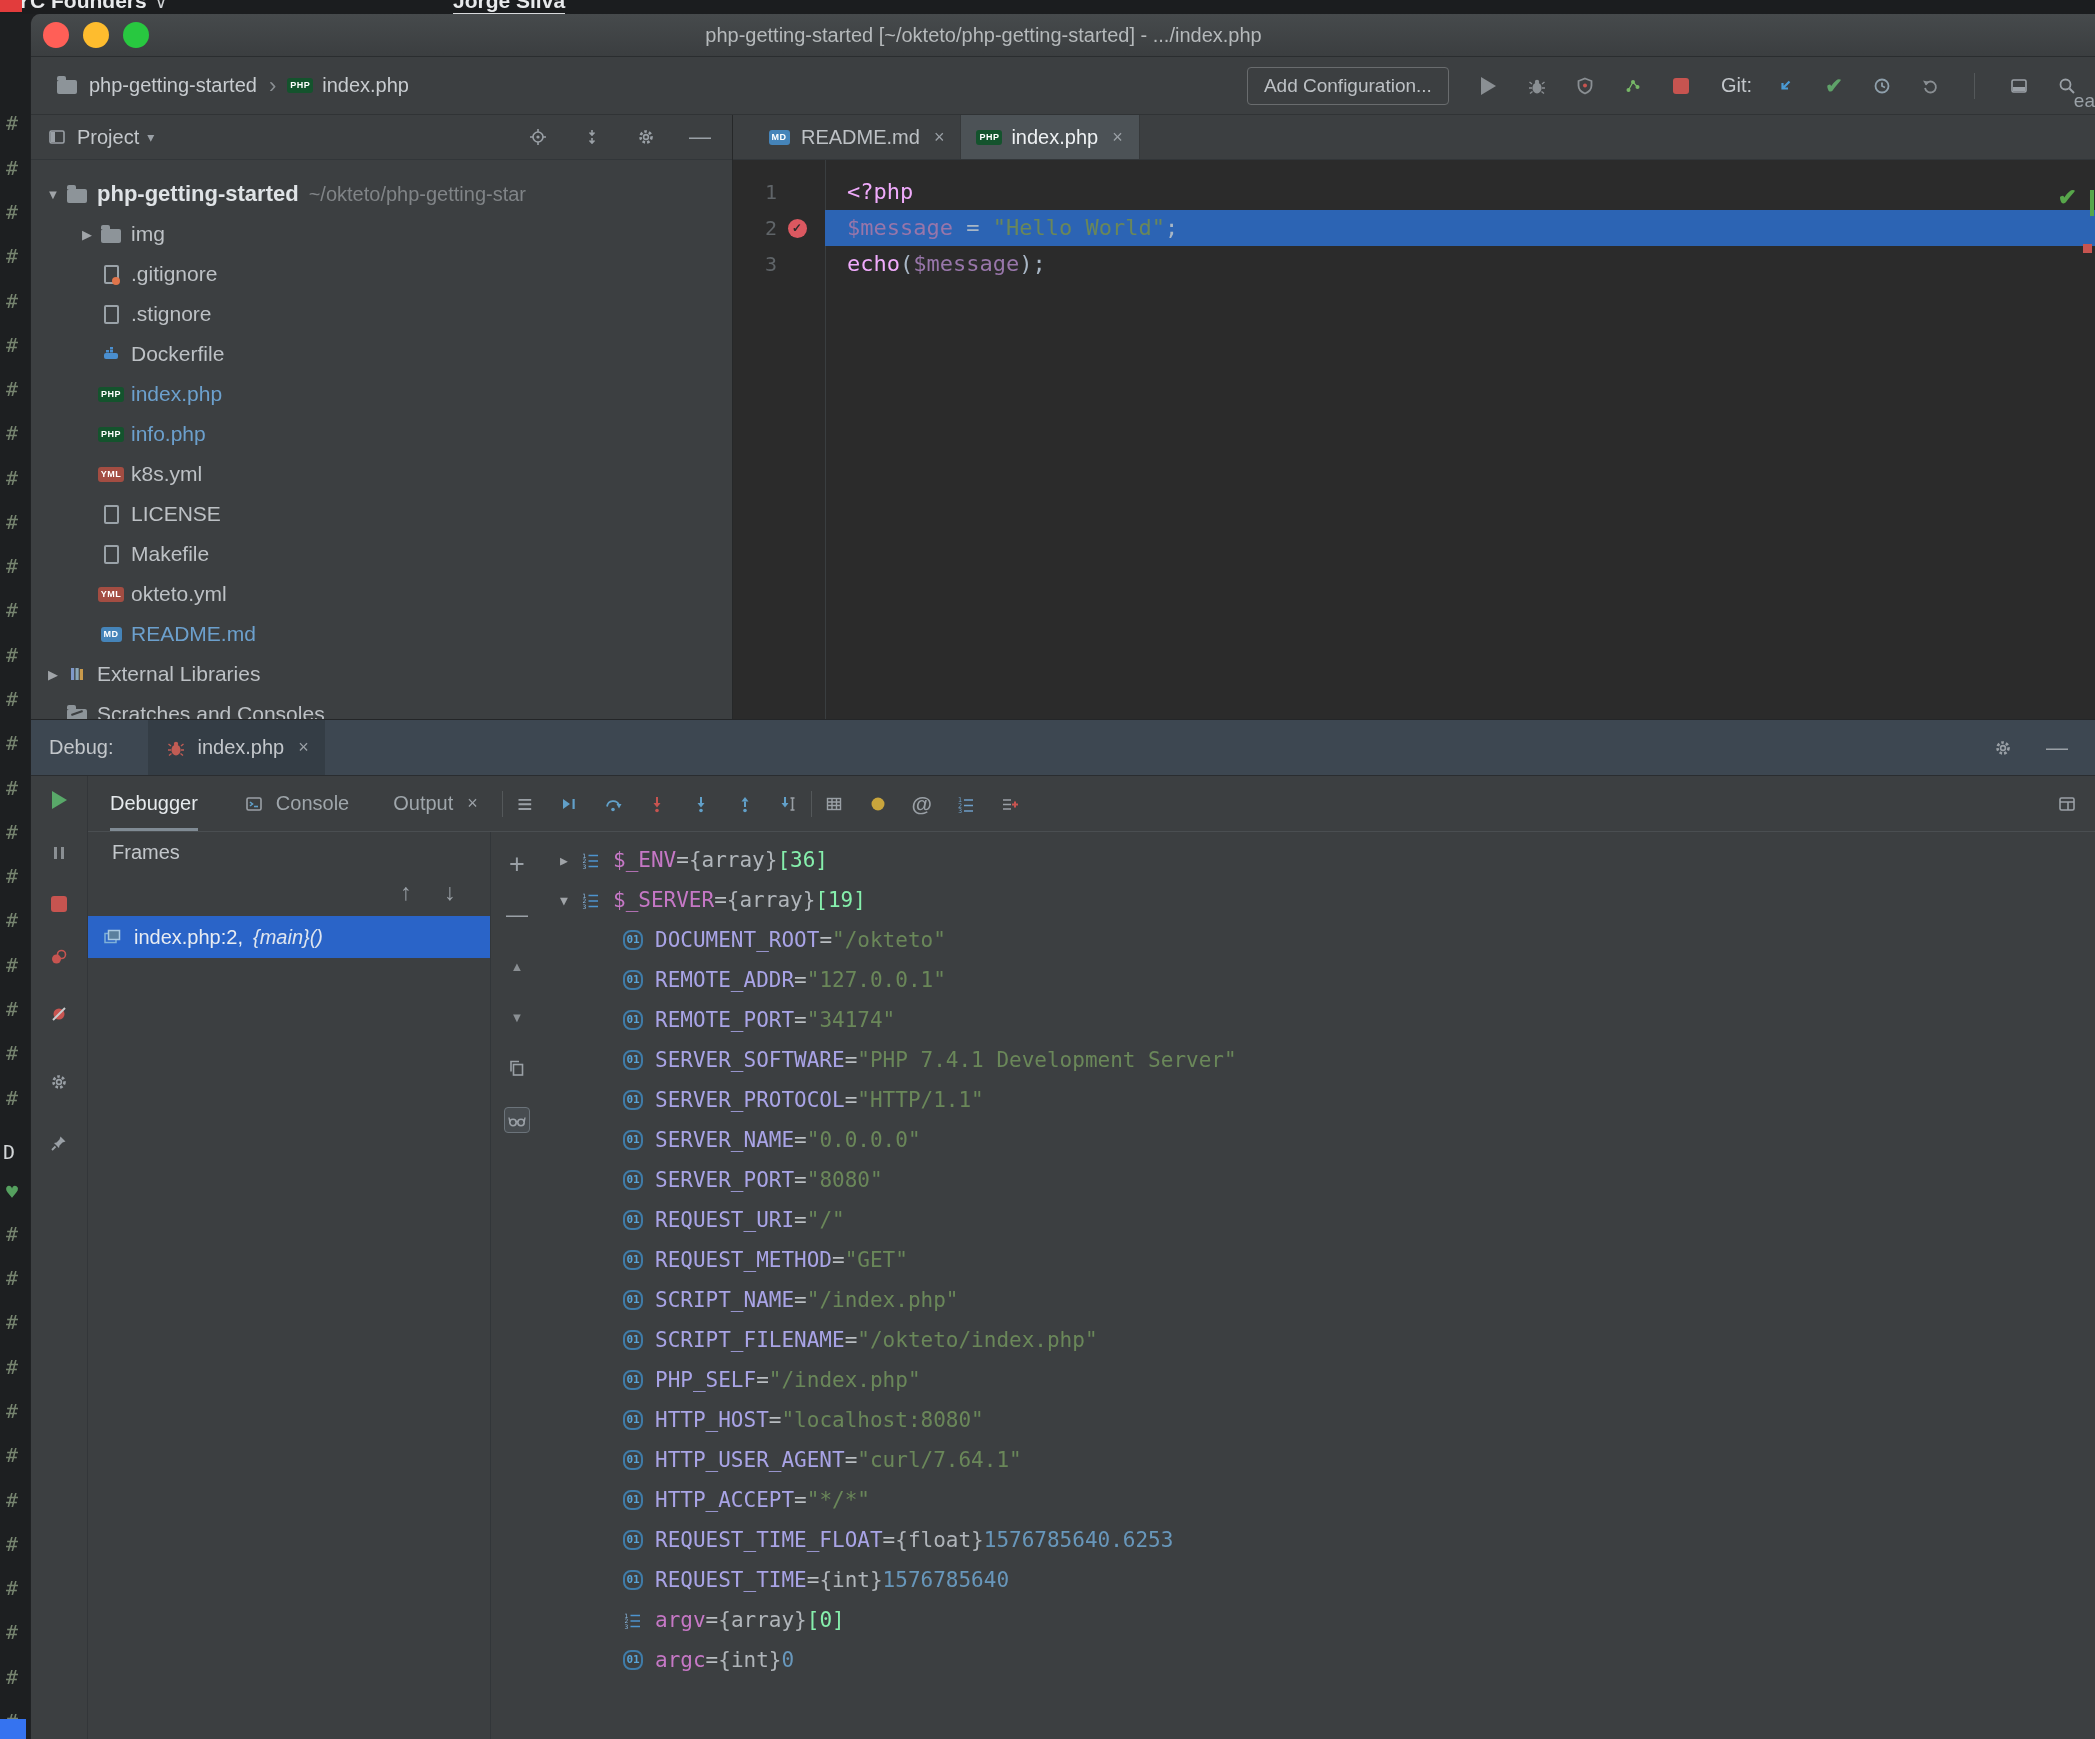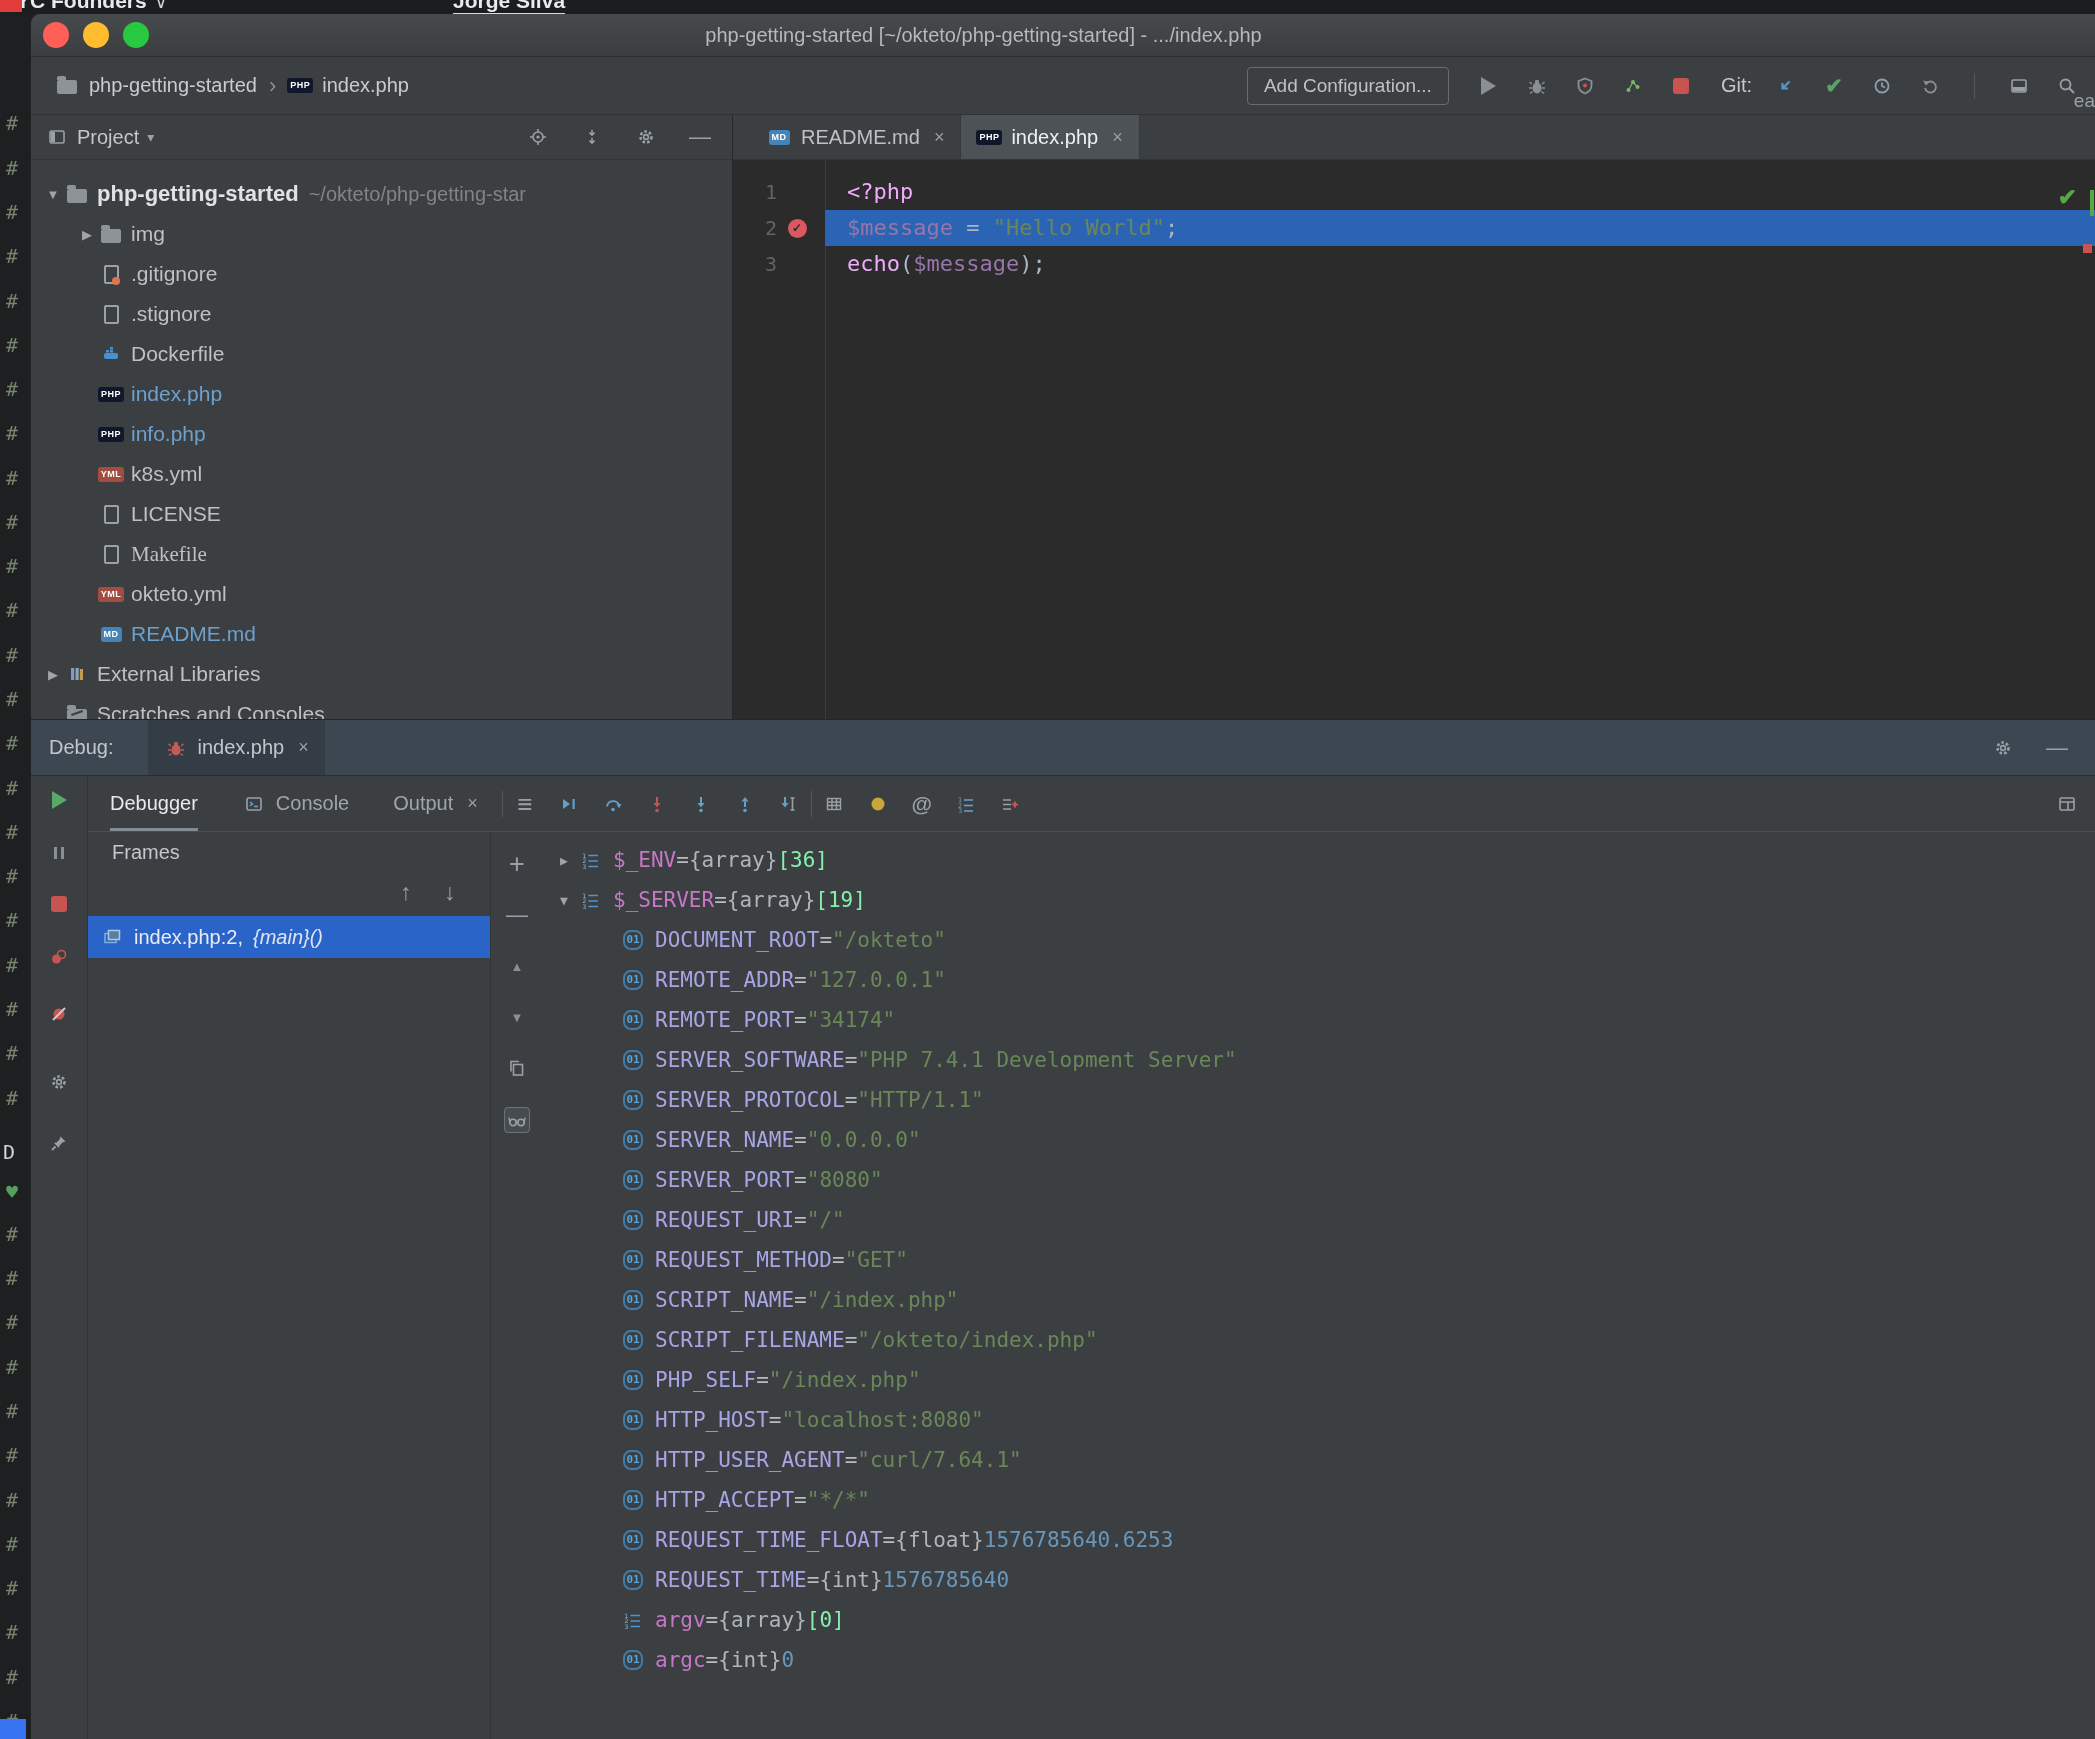--- a/index.html
+++ b/index.html
@@ -53,21 +53,21 @@
   .gtri{color:#8a8f93;font-size:13px;}
   .garr{color:#9aa0a6;font-size:23px;}
   
   .ifold{width:20px;height:14px;background:#8d9499;border-radius:2px;position:relative;display:inline-block;margin-top:3px;}
   .ifold::before{content:"";position:absolute;top:-4px;left:0;width:9px;height:4px;background:#8d9499;border-radius:2px 2px 0 0;}
   .ifold.scr::after{content:"";position:absolute;left:4px;top:3px;width:12px;height:2px;background:#3c3f41;transform:rotate(-20deg);}
   .ifile{width:15px;height:19px;border:2px solid #9aa2a8;border-radius:2px;display:inline-block;position:relative;box-sizing:border-box;}
   .ifile.git::after{content:"";position:absolute;right:-3px;bottom:-3px;width:8px;height:8px;border-radius:50%;background:#e0754b;}
   .badge{display:inline-block;border-radius:3px;color:#fff;font:bold 9px/15px "Liberation Sans",sans-serif;
          padding:0 3px;height:15px;letter-spacing:0.5px;}
-  .bphp{background:#0f172a;} .byml{background:#a34d42;} .bmd{background:#4584b9;}
+  .bphp{background:#14532d;} .byml{background:#a34d42;} .bmd{background:#4584b9;}
   .v01{width:20px;height:20px;border:2px solid #3f7ca9;border-radius:8px;color:#58a5d8;
        font:bold 11px/16px "DejaVu Sans Mono",monospace;text-align:center;box-sizing:border-box;display:inline-block;}
   
   .main{height:604px;flex:none;display:flex;min-height:0;overflow:hidden;}
   .project{width:701px;flex:none;display:flex;flex-direction:column;min-width:0;overflow:hidden;}
   .psplit{width:1px;background:#262829;flex:none;}
   .phead{height:44px;flex:none;display:flex;align-items:center;gap:8px;padding-left:14px;
          color:#c3c7cb;font-size:20px;border-bottom:1px solid #323639;}
   .phead .caret{color:#9aa0a6;font-size:14px;}
   .ph-icons{margin-left:auto;display:flex;gap:30px;padding-right:20px;}
@@ -381,21 +381,21 @@
               </span>
               <span class="tlabel">k8s.yml</span>
             </div>
             <div class="trow" style="padding-left: 44px;">
               <span class="arrsp"></span>
               <span class="ib ">
                 <span class="ifile"></span>
               </span>
               <span class="tlabel">LICENSE</span>
             </div>
-            <div class="trow" style="padding-left: 44px; font-family: Liberation Serif, serif;">
+            <div class="trow" style="padding-left: 44px;">
               <span class="arrsp"></span>
               <span class="ib ">
                 <span class="ifile"></span>
               </span>
               <span class="tlabel">Makefile</span>
             </div>
             <div class="trow" style="padding-left: 44px;">
               <span class="arrsp"></span>
               <span class="ib ">
                 <span class="badge byml">YML</span>

